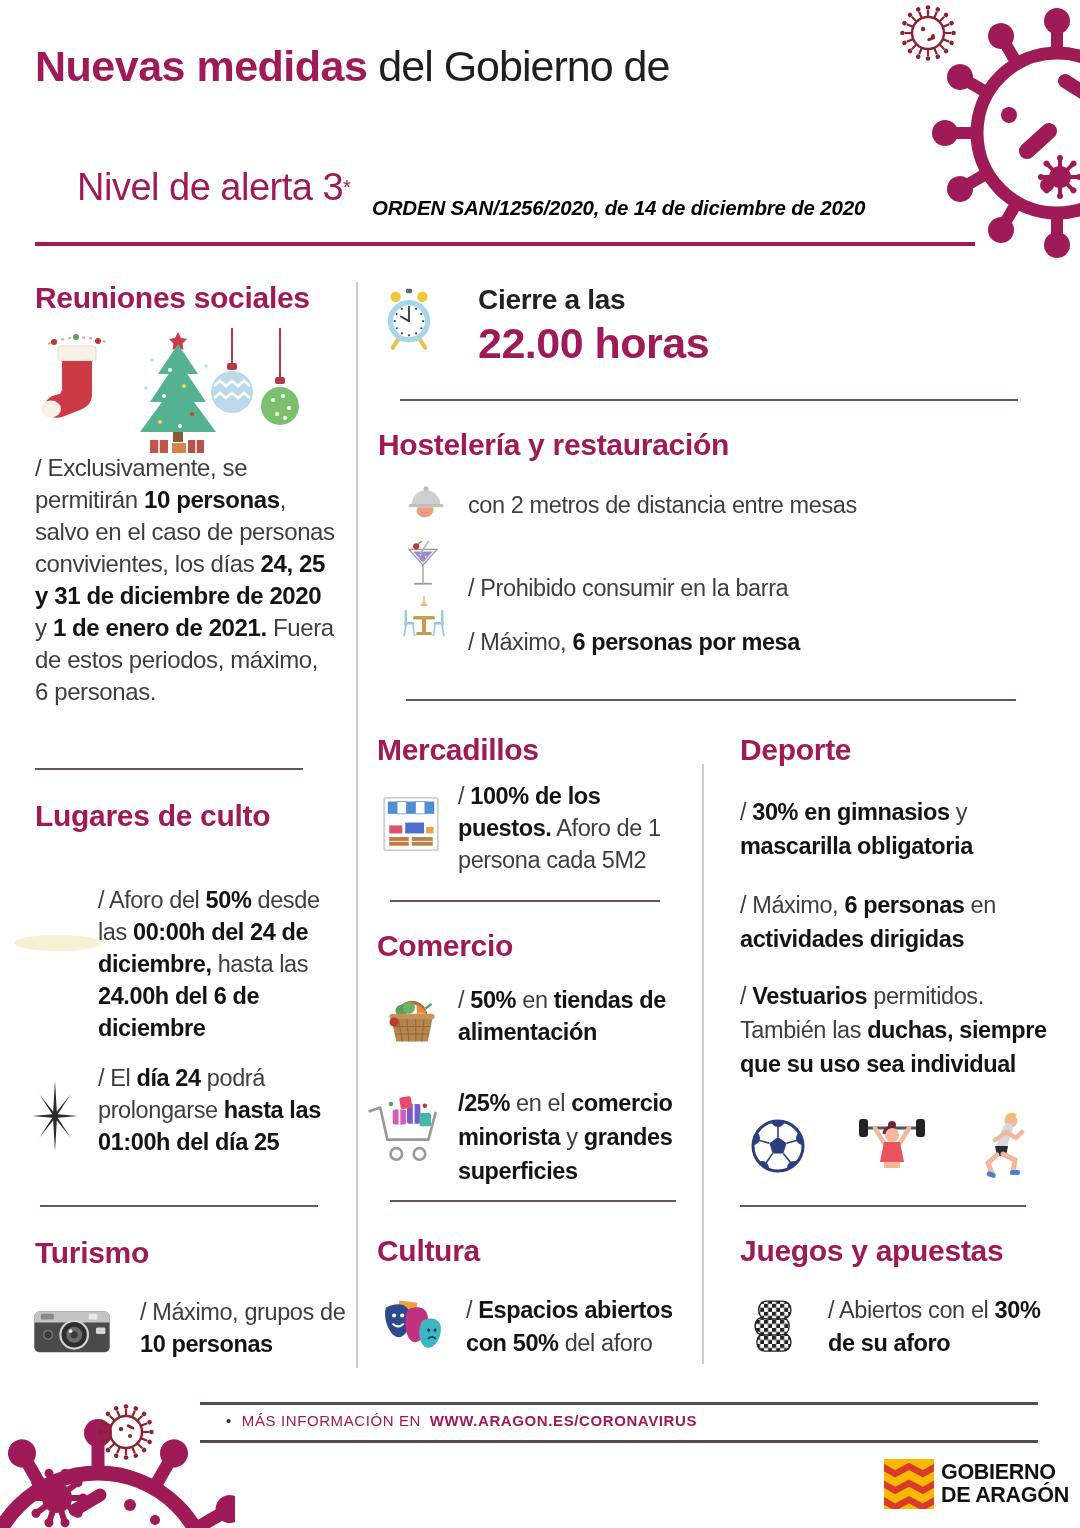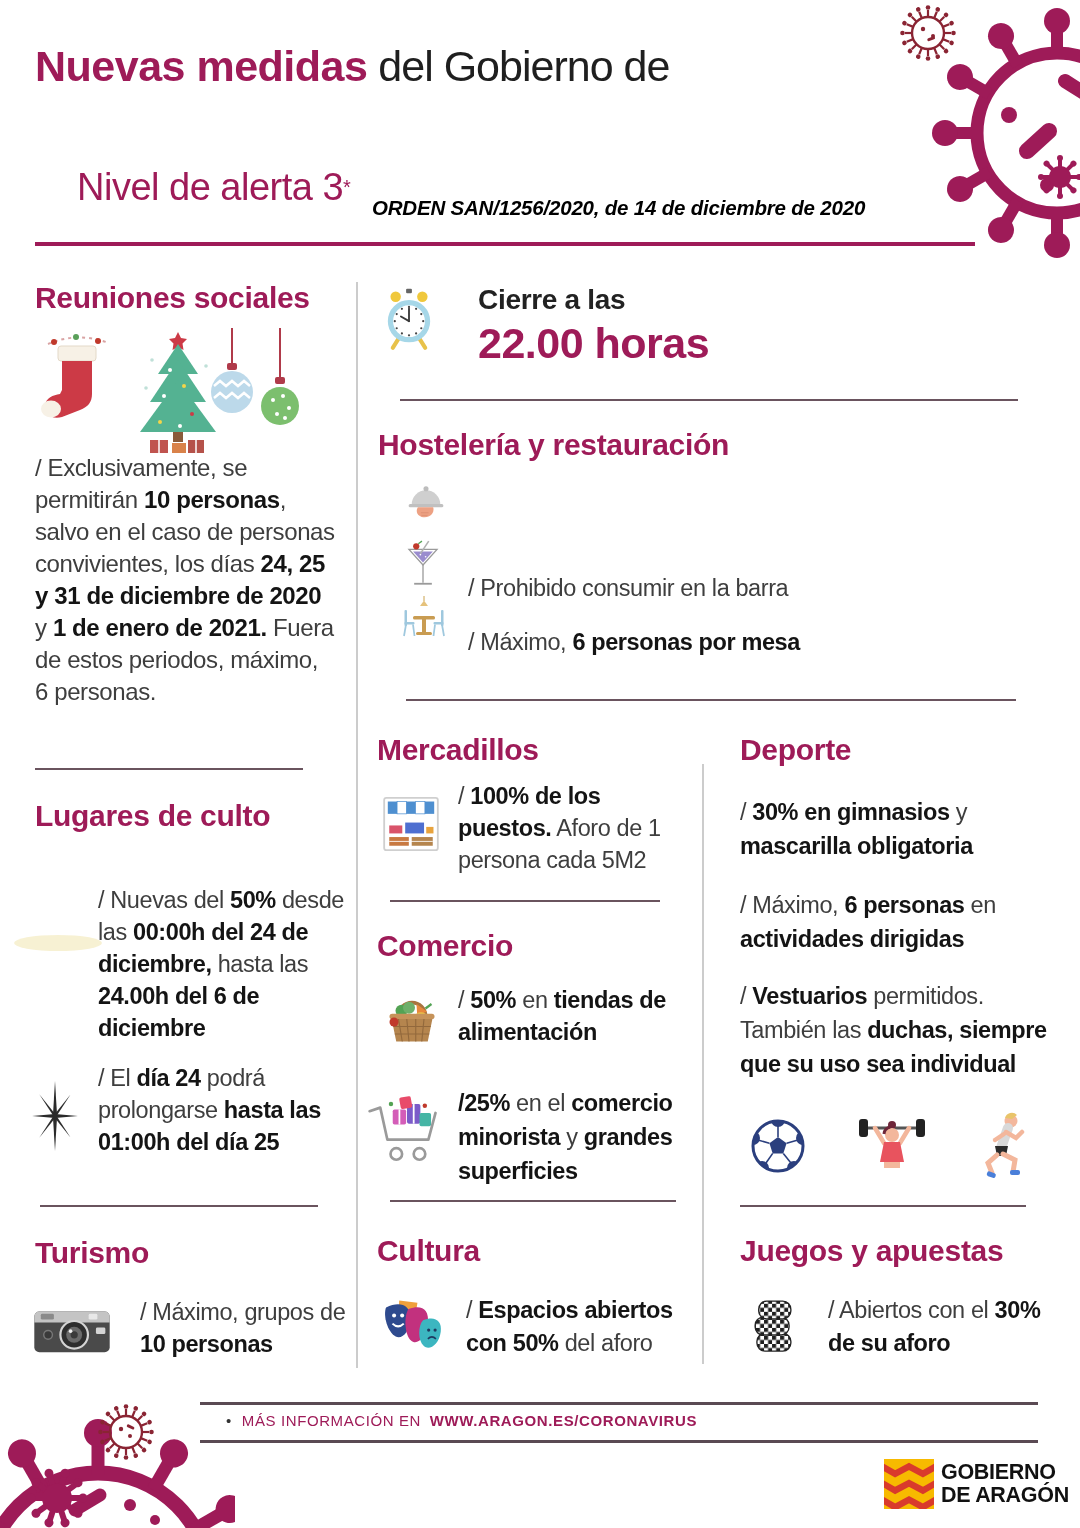--- a/index.html
+++ b/index.html
@@ -172,21 +172,21 @@
 
 <div class="abs body" style="left:35px;top:452px;width:300px;font-size:24px"><span class="">/ Exclusivamente, se permitirán </span><span class="b">10 personas</span><span class="">, salvo en el caso de personas convivientes, los días </span><span class="b">24, 25 y 31 de diciembre de 2020</span><span class=""> y </span><span class="b">1 de enero de 2021.</span><span class=""> Fuera de estos periodos, máximo, 6 personas.</span></div>
 
 <div class="hr" style="left:35px;top:768px;width:268px"></div>
 
 <div class="abs t" style="left:35px;top:799px">Lugares de culto</div>
 
 <svg class="abs" style="left:12px;top:934px;width:92px;height:18px" viewBox="0 0 92 18">
   <ellipse cx="46" cy="9" rx="44" ry="8" fill="#f6eecb" opacity="0.85"></ellipse>
 </svg>
-<div class="abs body" style="left:98px;top:884px;width:248px"><span class="">/ Nuevas del </span><span class="b">50%</span><span class=""> desde las </span><span class="b">00:00h del 24 de diciembre,</span><span class=""> hasta las </span><span class="b">24.00h del 6 de diciembre</span></div>
+<div class="abs body" style="left:98px;top:884px;width:248px"><span class="">/ Aforo del </span><span class="b">50%</span><span class=""> desde las </span><span class="b">00:00h del 24 de diciembre,</span><span class=""> hasta las </span><span class="b">24.00h del 6 de diciembre</span></div>
 
 <svg class="abs" style="left:26px;top:1064px;width:58px;height:104px" viewBox="0 0 96 116">
   <g fill="#2b2b2b">
     <polygon points="48,0 51.5,58 48,116 44.5,58"></polygon>
     <polygon points="10,58 48,54.5 86,58 48,61.5"></polygon>
     <polygon points="22,22 49.5,56.5 74,94 46.5,59.5"></polygon>
     <polygon points="74,22 46.5,56.5 22,94 49.5,59.5"></polygon>
   </g>
 </svg>
 <div class="abs body" style="left:98px;top:1062px;width:254px"><span class="">/ El </span><span class="b">día 24</span><span class=""> podrá prolongarse </span><span class="b">hasta las 01:00h del día 25</span></div>
@@ -246,20 +246,21 @@
 <div class="abs t" style="left:378px;top:428px">Hostelería y restauración</div>
 
 <svg class="abs" style="left:400px;top:476px;width:52px;height:47px" viewBox="0 0 100 92">
   <path d="M22,56 a28,28 0 0 1 56,0 z" fill="#cfcfcf"></path>
   <circle cx="50" cy="25" r="5" fill="#bdbdbd"></circle>
   <rect x="16" y="55" width="68" height="6" rx="3" fill="#c0c0c0"></rect>
   <path d="M34,61 c-8,14 8,24 22,18 c8,-4 10,-12 8,-18 z" fill="#eda183"></path>
   <path d="M40,72 h15 M41,77 h12" stroke="#d98a6e" stroke-width="1.5" fill="none"></path>
 </svg>
 <div class="abs body" style="left:468px;top:489px;width:600px">
+  <div>con 2 metros de distancia entre mesas</div>
 </div>
 
 <svg class="abs" style="left:404px;top:538px;width:38px;height:52px" viewBox="0 0 70 100">
   <polygon points="8,22 62,22 35,52" fill="none" stroke="#9a9a9a" stroke-width="2.5"></polygon>
   <polygon points="16,26 54,26 35,47" fill="#8f7fc9" opacity="0.9"></polygon>
   <circle cx="30" cy="32" r="1.6" fill="#fff"></circle>
     <circle cx="40" cy="36" r="1.6" fill="#fff"></circle>
   <line x1="35" y1="52" x2="35" y2="86" stroke="#9a9a9a" stroke-width="2.5"></line>
   <line x1="18" y1="88" x2="52" y2="88" stroke="#9a9a9a" stroke-width="3.5"></line>
   <line x1="46" y1="6" x2="30" y2="30" stroke="#b0b0b0" stroke-width="3"></line>

